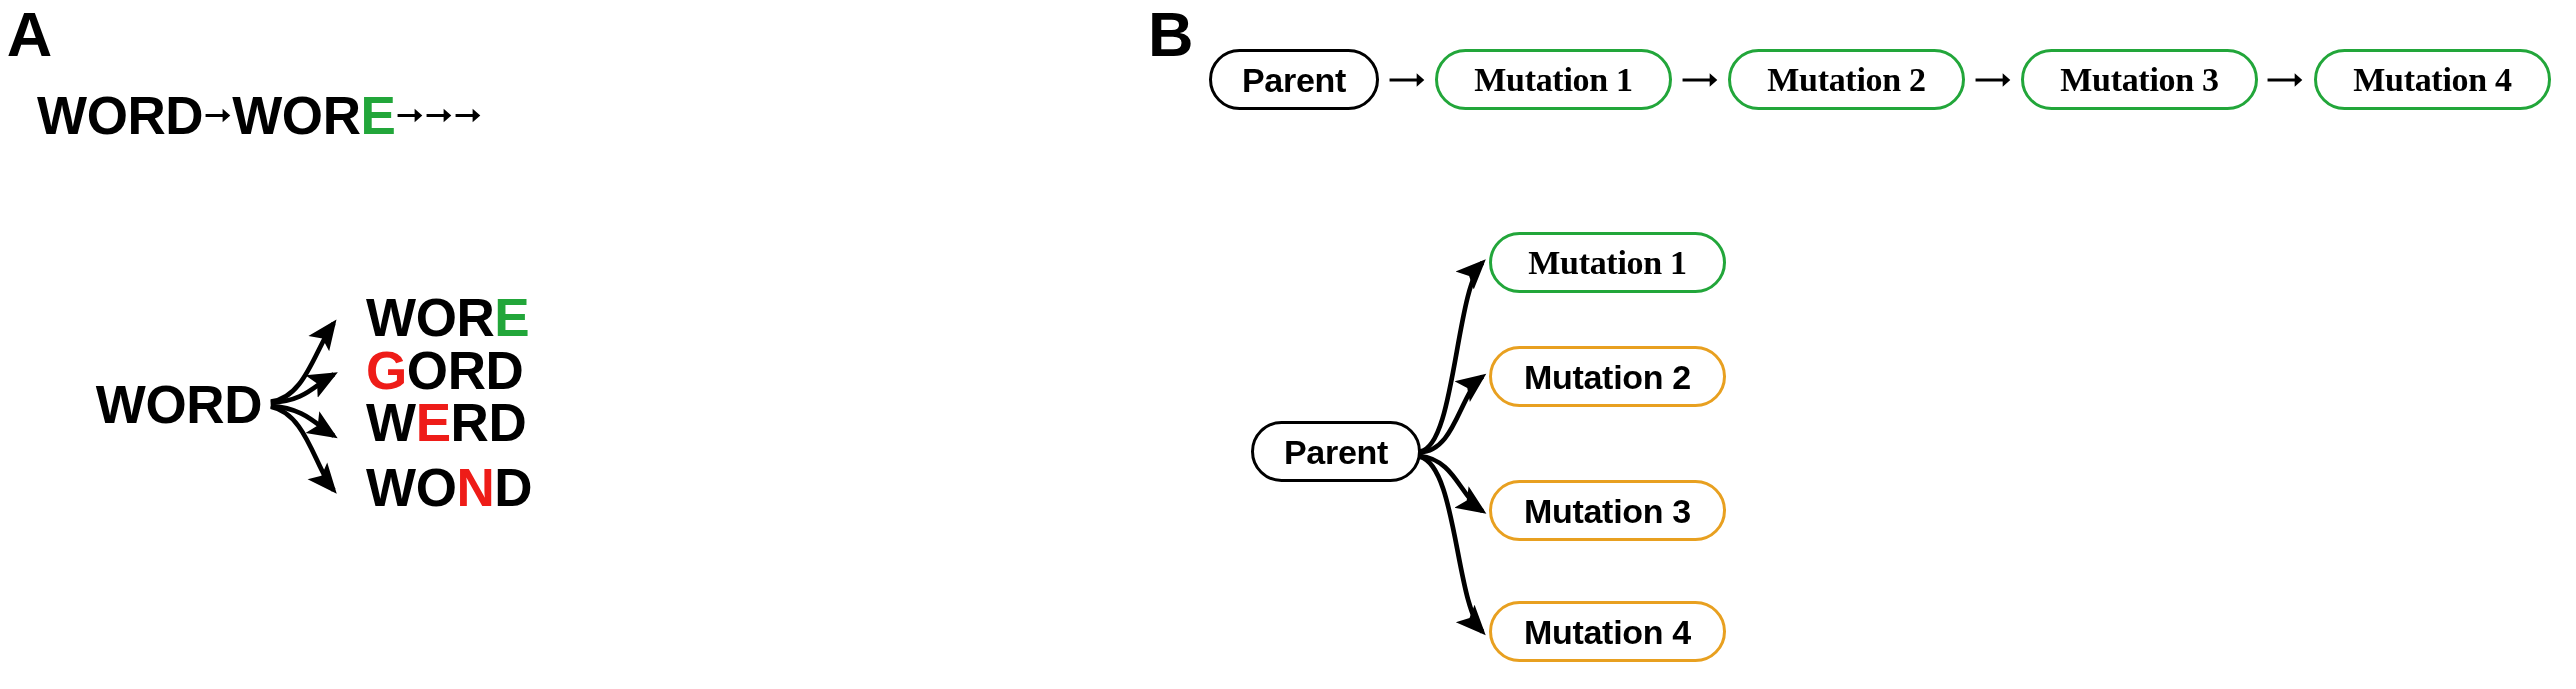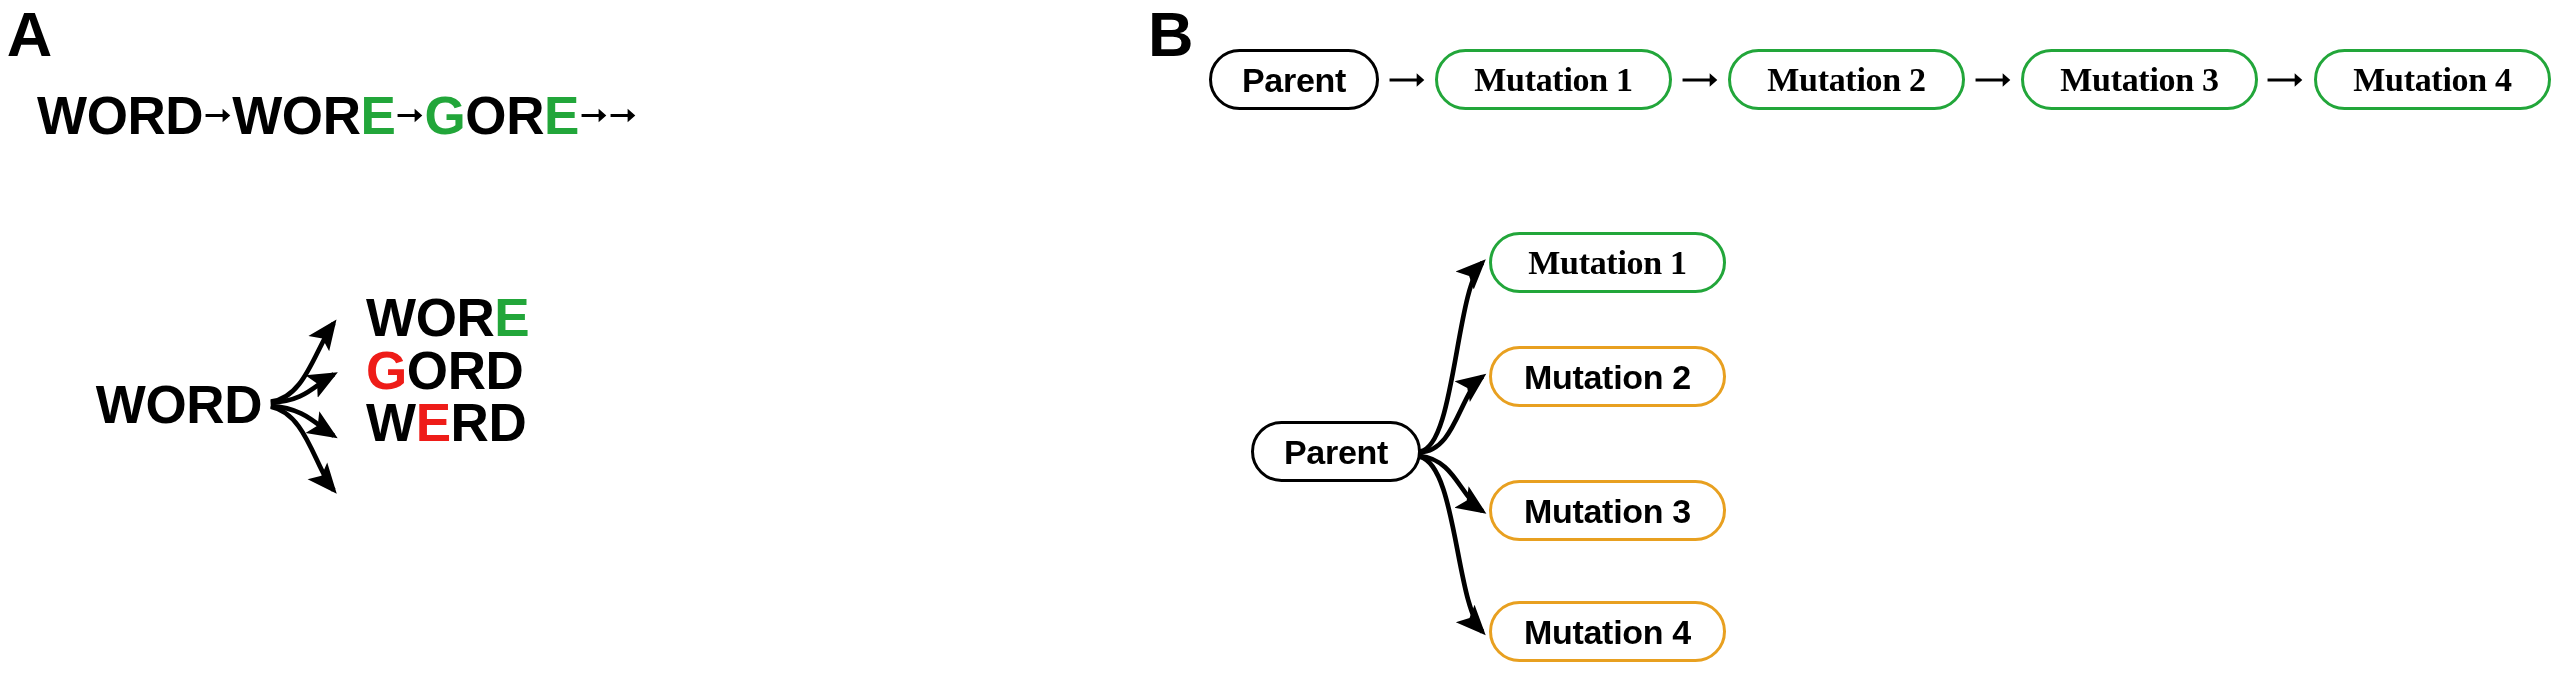--- a/index.html
+++ b/index.html
@@ -164,21 +164,20 @@
         <svg viewBox="0 0 34 62">
           <path d="M3,29.3 L23,29.3 L23,23 L32,31 L23,39 L23,32.7 L3,32.7 Z" fill="#000000"></path>
         </svg>
       </span>
       <span class="chain-word"><span style="color: rgb(0, 0, 0);">W</span><span style="color: rgb(0, 0, 0);">O</span><span style="color: rgb(0, 0, 0);">R</span><span style="color: rgb(34, 166, 58);">E</span></span>
       <span class="chain-arrow">
         <svg viewBox="0 0 34 62">
           <path d="M3,29.3 L23,29.3 L23,23 L32,31 L23,39 L23,32.7 L3,32.7 Z" fill="#000000"></path>
         </svg>
       </span>
-      <span class="chain-word"><span style="color: rgb(34, 166, 58);">G</span><span style="color: rgb(0, 0, 0);">O</span><span style="color: rgb(0, 0, 0);">R</span><span style="color: rgb(34, 166, 58);">E</span></span>
       <span class="chain-arrow">
         <svg viewBox="0 0 34 62">
           <path d="M3,29.3 L23,29.3 L23,23 L32,31 L23,39 L23,32.7 L3,32.7 Z" fill="#000000"></path>
         </svg>
       </span>
       <span class="chain-arrow">
         <svg viewBox="0 0 34 62">
           <path d="M3,29.3 L23,29.3 L23,23 L32,31 L23,39 L23,32.7 L3,32.7 Z" fill="#000000"></path>
         </svg>
       </span>
@@ -193,20 +192,21 @@
       </defs>
       <path d="M278,192 C318,188 330,130 352,100" fill="none" stroke="#000000" stroke-width="5.5" marker-end="url(#ahA)"></path>
       <path d="M278,193 C318,192 330,172 352,160" fill="none" stroke="#000000" stroke-width="5.5" marker-end="url(#ahA)"></path>
       <path d="M278,197 C318,200 330,218 352,232" fill="none" stroke="#000000" stroke-width="5.5" marker-end="url(#ahA)"></path>
       <path d="M278,198 C320,206 330,270 352,296" fill="none" stroke="#000000" stroke-width="5.5" marker-end="url(#ahA)"></path>
     </svg>
     <div id="fan-a-root"><span style="color: rgb(0, 0, 0);">W</span><span style="color: rgb(0, 0, 0);">O</span><span style="color: rgb(0, 0, 0);">R</span><span style="color: rgb(0, 0, 0);">D</span></div>
     <div class="fan-a-leaf" style="top:53px"><span style="color: rgb(0, 0, 0);">W</span><span style="color: rgb(0, 0, 0);">O</span><span style="color: rgb(0, 0, 0);">R</span><span style="color: rgb(34, 166, 58);">E</span></div>
     <div class="fan-a-leaf" style="top:106px"><span style="color: rgb(238, 28, 24);">G</span><span style="color: rgb(0, 0, 0);">O</span><span style="color: rgb(0, 0, 0);">R</span><span style="color: rgb(0, 0, 0);">D</span></div>
     <div class="fan-a-leaf" style="top:158px"><span style="color: rgb(0, 0, 0);">W</span><span style="color: rgb(238, 28, 24);">E</span><span style="color: rgb(0, 0, 0);">R</span><span style="color: rgb(0, 0, 0);">D</span></div>
+    <div class="fan-a-leaf" style="top:223px"><span style="color: rgb(0, 0, 0);">W</span><span style="color: rgb(0, 0, 0);">O</span><span style="color: rgb(238, 28, 24);">N</span><span style="color: rgb(0, 0, 0);">D</span></div>
   </div>
 
   <div class="panel-letter" id="panel-b-letter">B</div>
 
   <div id="chain-b">
       <div class="node black" style="left: 0px; top: 12px; width: 170px; height: 61px; border-color: rgb(0, 0, 0);">Parent</div>
       <div class="chain-b-arrow" style="left: 178px;">
         <svg viewBox="0 0 46 40">
           <path d="M3,18.3 L35,18.3 L35,12 L44,20 L35,28 L35,21.7 L3,21.7 Z" fill="#000000"></path>
         </svg>

